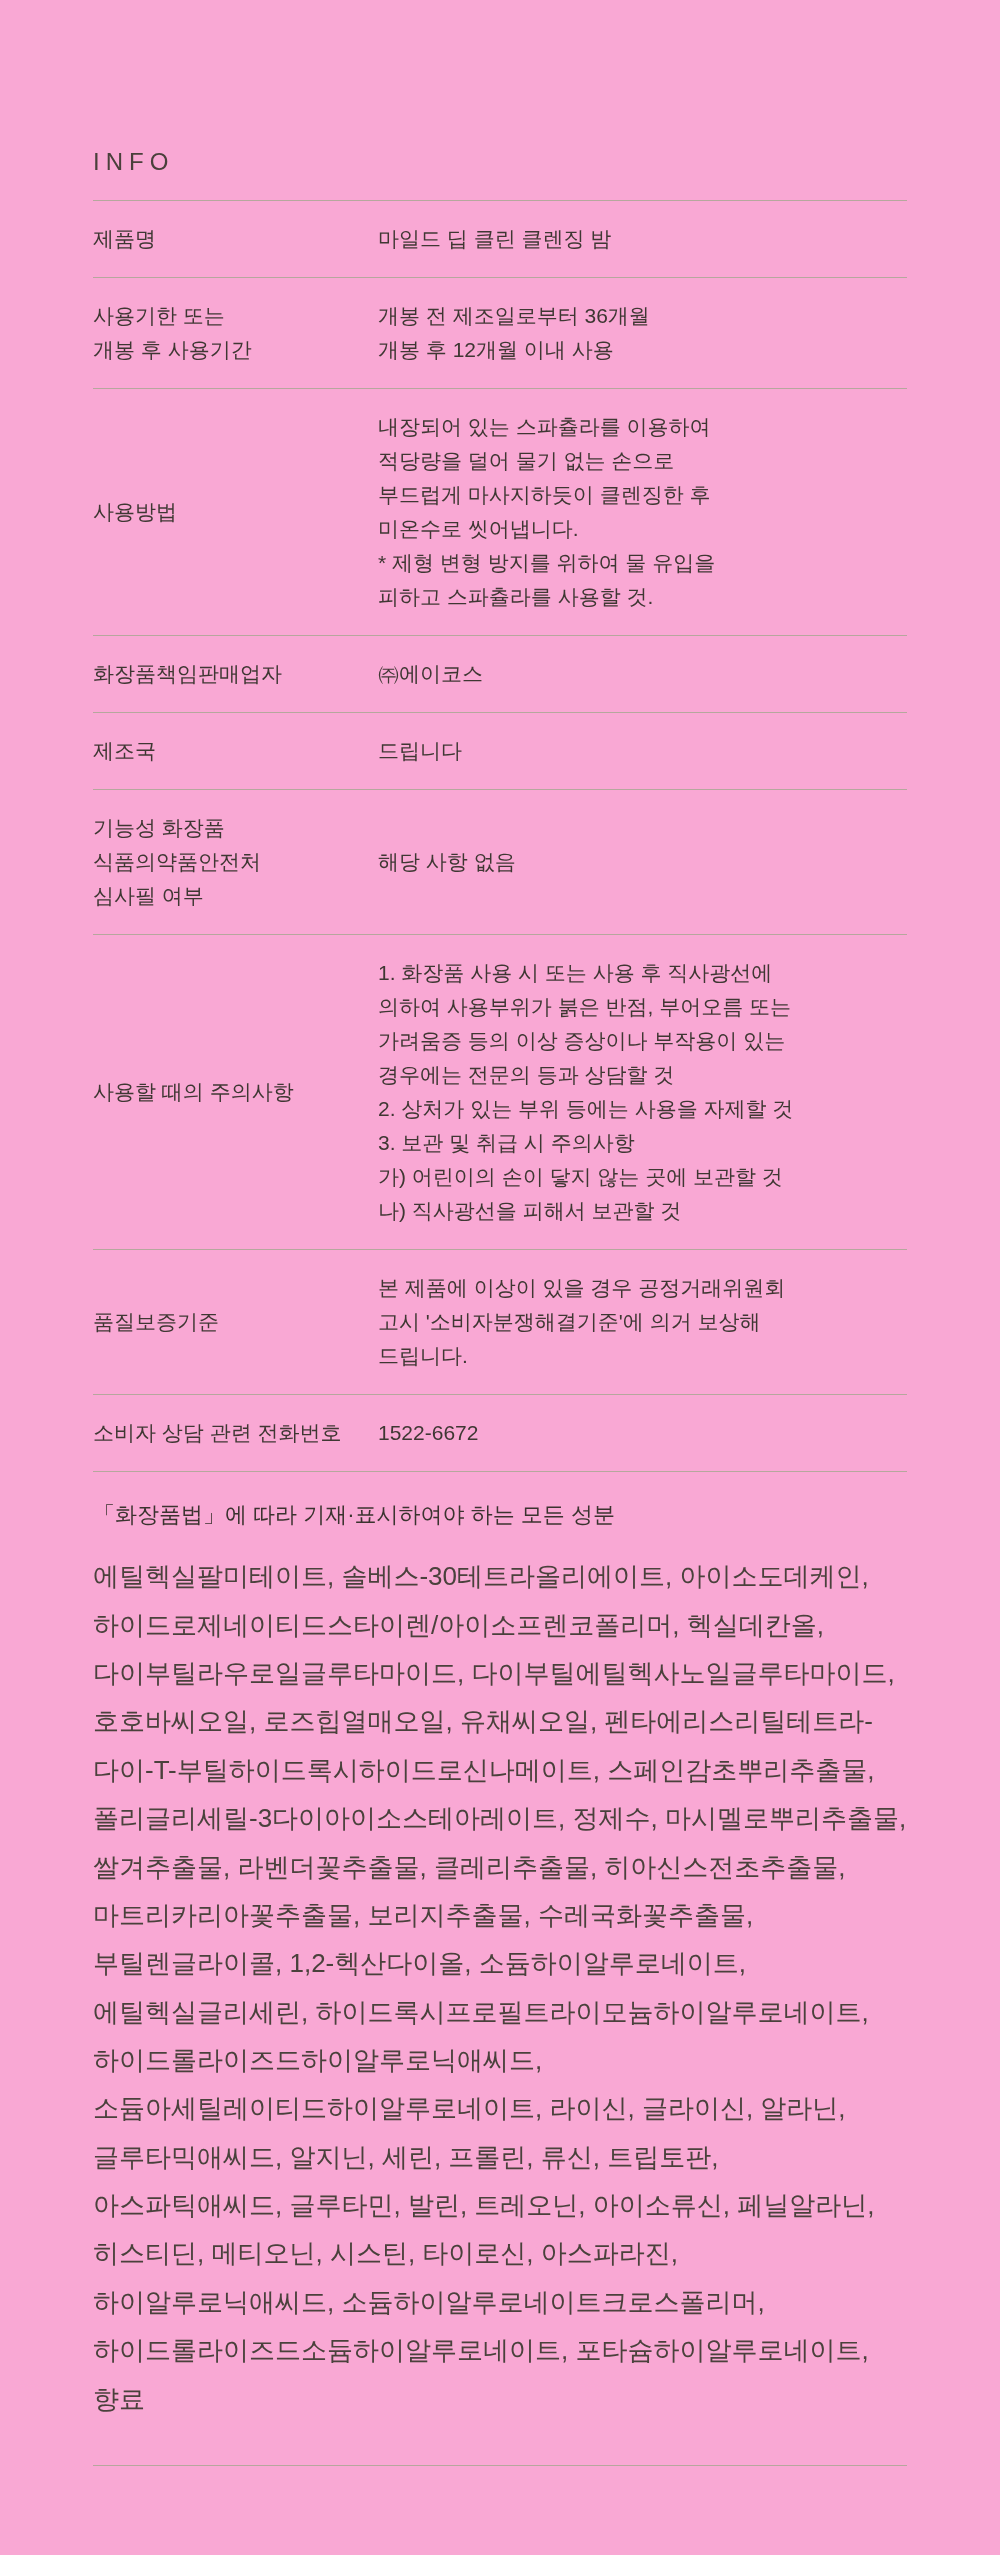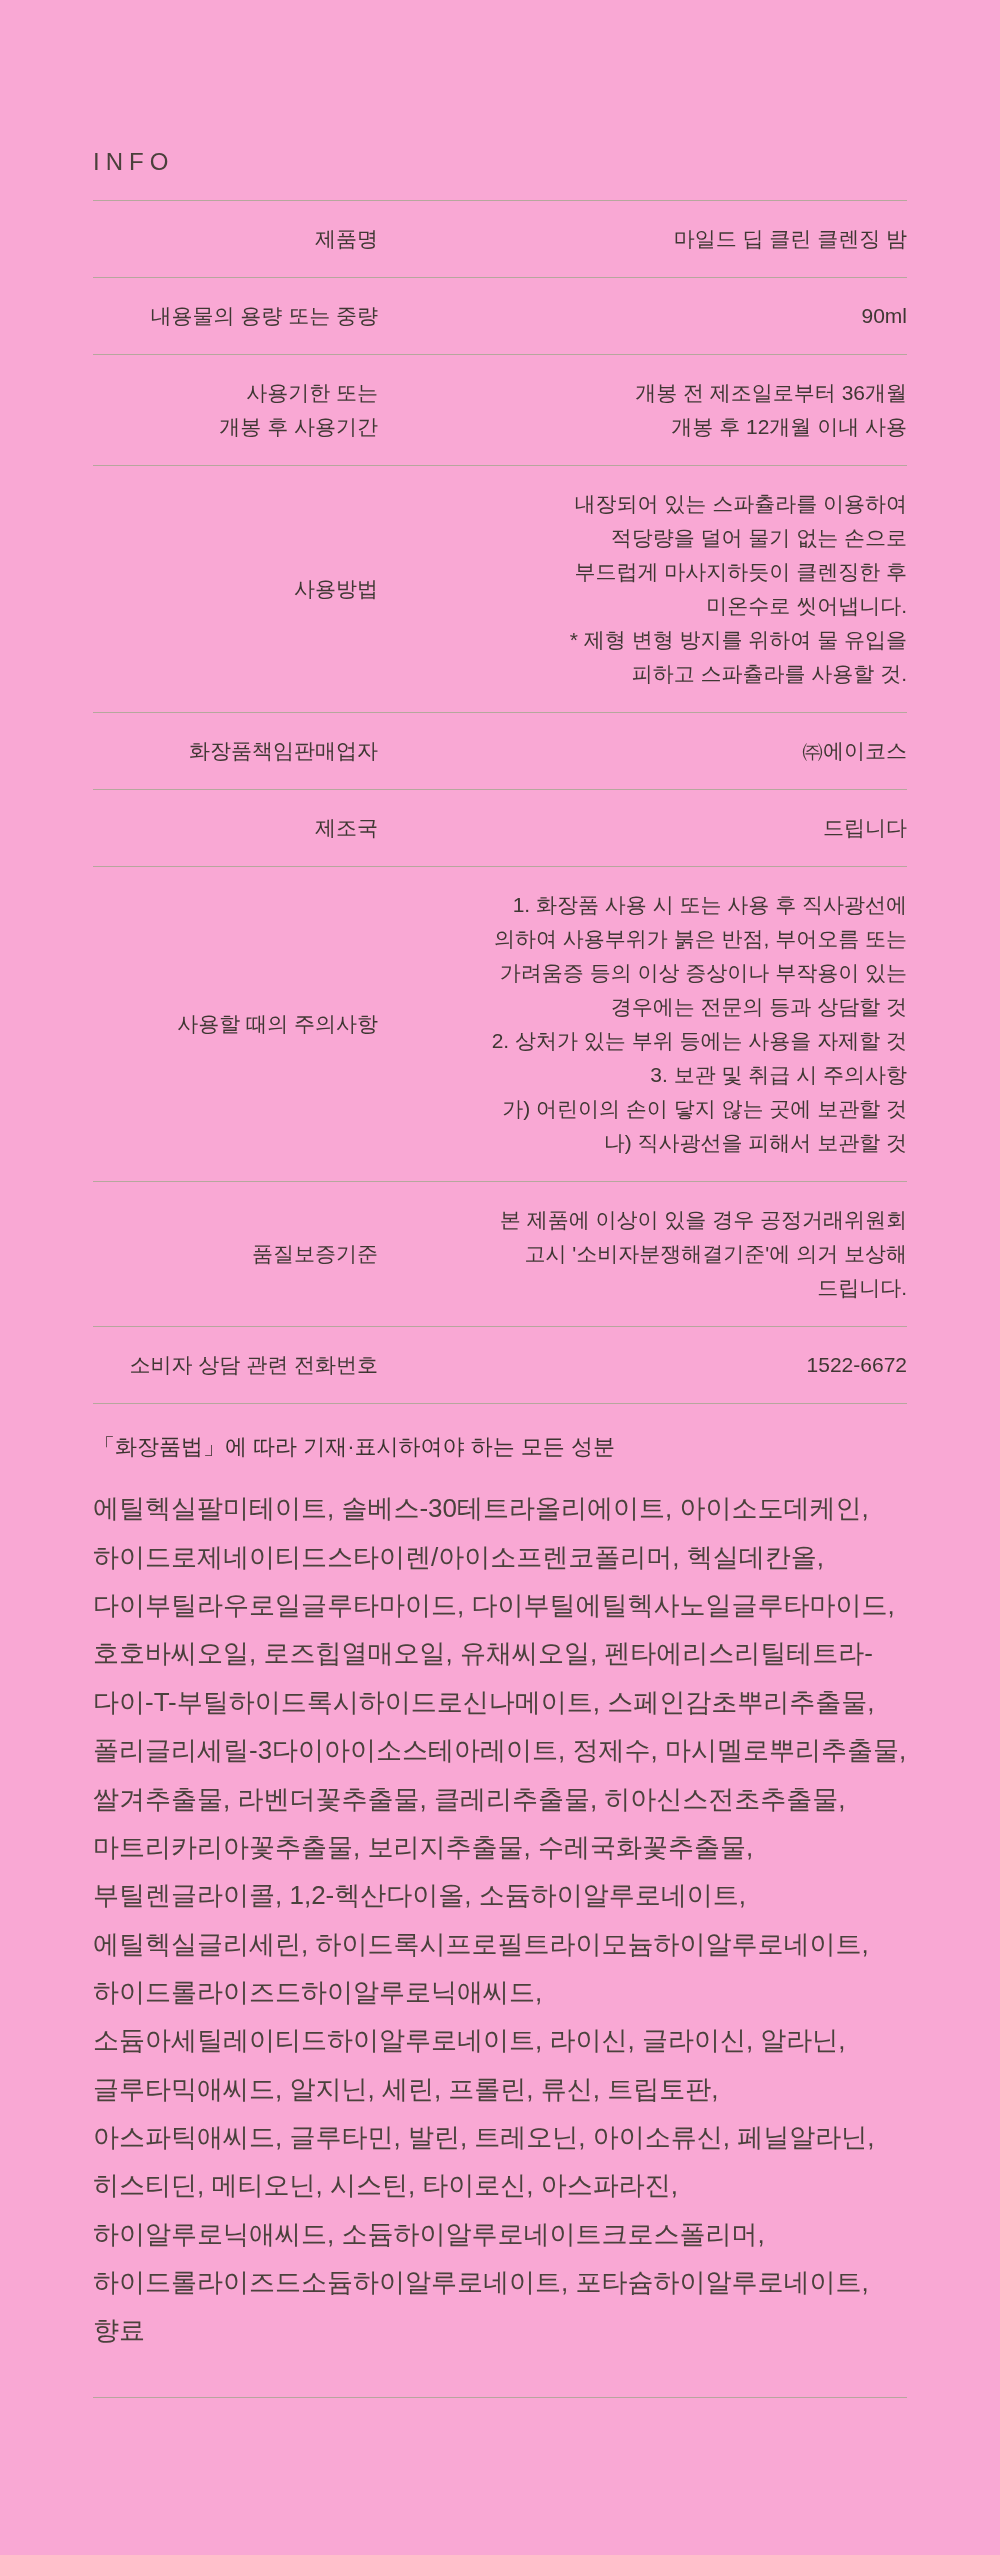--- a/index.html
+++ b/index.html
@@ -69,39 +69,34 @@
     font-size: 26px;
     line-height: 1.86;
     color: #4a413c;
     word-break: keep-all;
   }
   .bottom-space {
     height: 130px;
   }
   .multiline {
     white-space: pre-line;
-    text-align: right;
   }
 </style>
 </head>
 <body>
 
 <div class="page">
 
   <div class="info-title">INFO</div>
 
   <table class="info-table">
     <tbody>
       <tr>
         <td class="label multiline">제품명</td>
         <td class="value multiline">마일드 딥 클린 클렌징 밤</td>
-      </tr>
-      <tr>
-        <td class="label multiline">내용물의 용량 또는 중량</td>
-        <td class="value multiline">90ml</td>
       </tr>
       <tr>
         <td class="label multiline">사용기한 또는
 개봉 후 사용기간</td>
         <td class="value multiline">개봉 전 제조일로부터 36개월
 개봉 후 12개월 이내 사용</td>
       </tr>
       <tr>
         <td class="label multiline">사용방법</td>
         <td class="value multiline">내장되어 있는 스파츌라를 이용하여
@@ -111,20 +106,26 @@
 * 제형 변형 방지를 위하여 물 유입을
 피하고 스파츌라를 사용할 것.</td>
       </tr>
       <tr>
         <td class="label multiline">화장품책임판매업자</td>
         <td class="value multiline">㈜에이코스</td>
       </tr>
       <tr>
         <td class="label multiline">제조국</td>
         <td class="value multiline">드립니다</td>
+      </tr>
+      <tr>
+        <td class="label multiline">기능성 화장품
+식품의약품안전처
+심사필 여부</td>
+        <td class="value multiline">해당 사항 없음</td>
       </tr>
       <tr>
         <td class="label multiline">사용할 때의 주의사항</td>
         <td class="value multiline">1. 화장품 사용 시 또는 사용 후 직사광선에
 의하여 사용부위가 붉은 반점, 부어오름 또는
 가려움증 등의 이상 증상이나 부작용이 있는
 경우에는 전문의 등과 상담할 것
 2. 상처가 있는 부위 등에는 사용을 자제할 것
 3. 보관 및 취급 시 주의사항
 가) 어린이의 손이 닿지 않는 곳에 보관할 것

